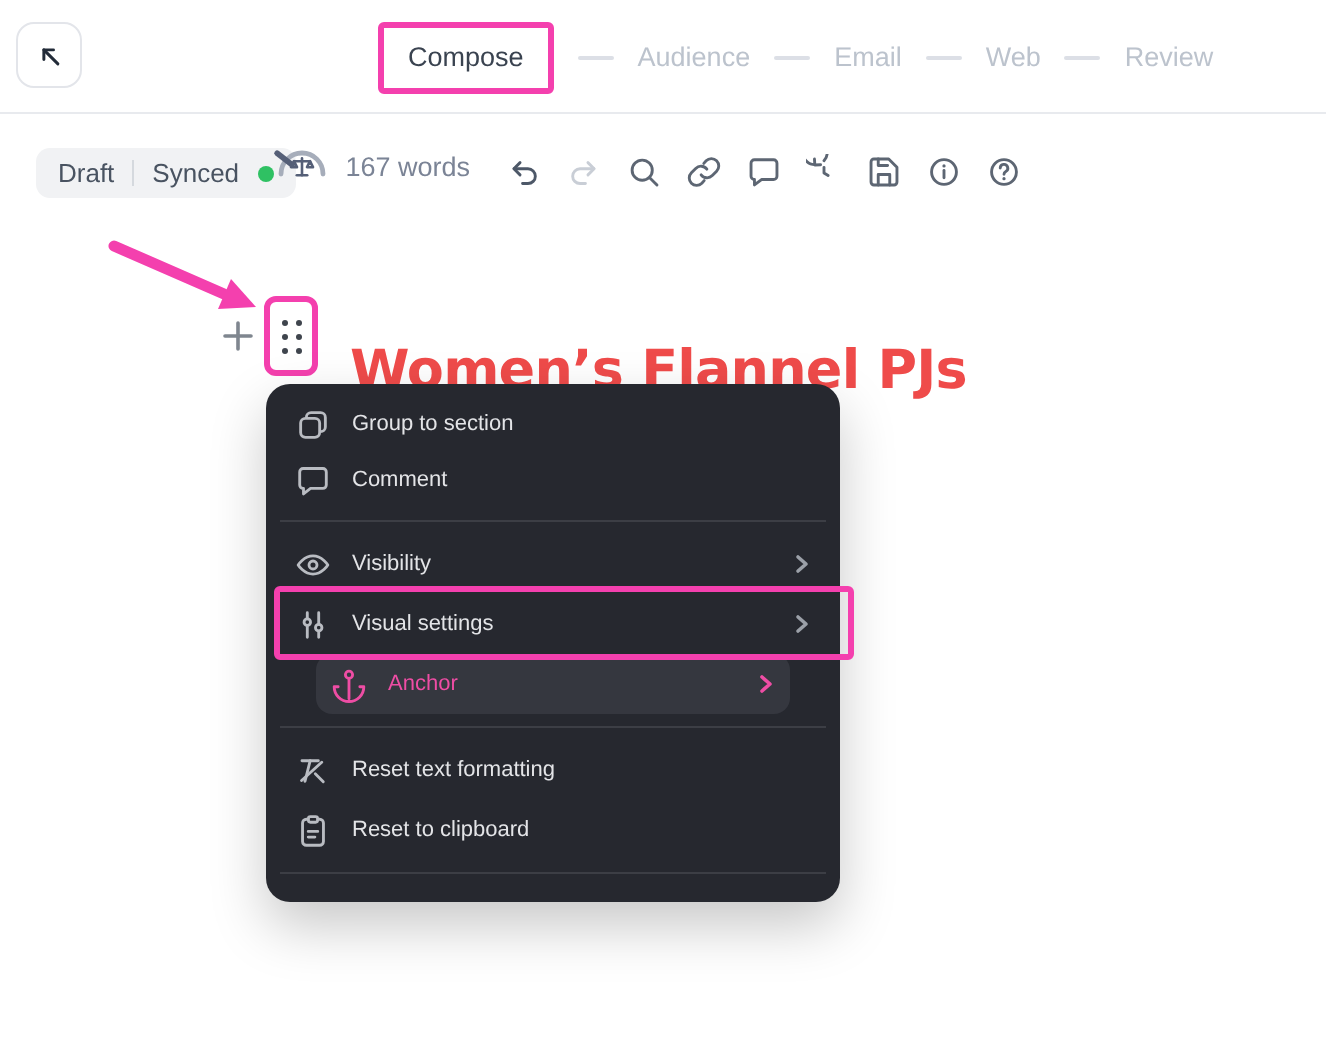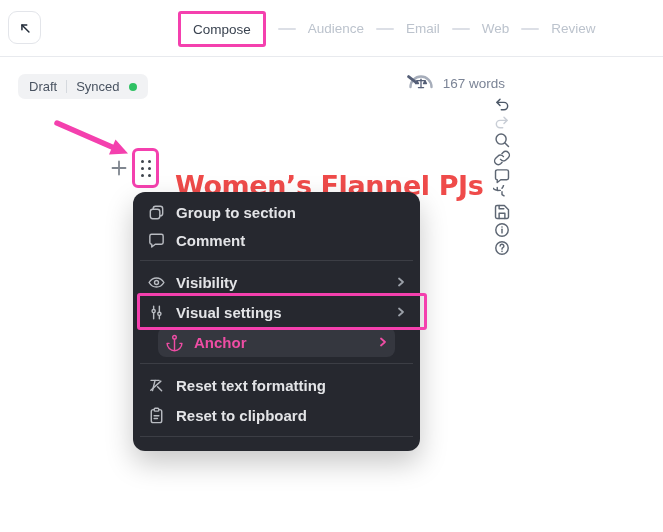--- a/index.html
+++ b/index.html
@@ -11,34 +11,34 @@
   .header { position:absolute; left:0; top:0; width:663px; height:57px;
     background:#fff; border-bottom:1px solid #e8eaee; }
   .back-btn { position:absolute; left:8px; top:11px; width:33px; height:33px;
     background:#fff; border:1px solid #e3e5ea; border-radius:9px;
     display:flex; align-items:center; justify-content:center; cursor:pointer; }
   .back-btn svg { width:14px; height:14px; color:#222b38; }
   .tabs { position:absolute; left:178px; top:0; height:57px;
     display:flex; align-items:center; gap:12px; }
   .tab { font-size:13.5px; font-weight:500; color:#bcc3cd; white-space:nowrap; cursor:pointer; }
   .tab.active { color:#3a4350; }
-  .tab-hl { border:3px solid var(--pink); border-radius:3px; padding:6px 12px; }
+  .tab-hl { border:3px solid var(--pink); border-radius:3px; padding:6px 12px;margin-left:11px; }
   .dash { width:18px; height:2px; background:#dcdfe6; border-radius:1px; }
 
   :root { --pink:#f440ae; --menu-bg:#26282f; }
 
   
   .toolbar { position:absolute; left:0; top:66px; width:525px; height:40px; }
   .status-pill { position:absolute; left:18px; top:8px; height:25px;
     background:#f1f2f4; border-radius:7px; display:flex; align-items:center;
     gap:9px; padding:0 11px; font-size:13px; color:#495361; }
   .pill-sep { width:1px; height:13px; background:#d5d9de; }
   .green-dot { width:8px; height:8px; border-radius:50%; background:#2fc163; }
   .tb-right { position:absolute; right:8px; top:5px; height:32px;
-    display:flex; align-items:flex-end;flex-direction:column; }
+    display:flex; align-items:flex-start; }
   .gauge-wrap { display:flex; align-items:center; gap:8px; margin-right:12px; cursor:pointer; }
   .gauge-wrap svg { width:28px; height:24px; }
   .word-count { font-size:13.5px; color:#7b8496; white-space:nowrap; }
   .tb-btn { width:30px; height:30px; display:flex; align-items:center;
     justify-content:center; cursor:pointer; color:#5d6673; }
   .tb-btn svg { width:18px; height:18px; }
   .tb-btn.undo { color:#4d5868; }
   .tb-btn.disabled { color:#c9ced6; }
 
   
@@ -54,21 +54,21 @@
   .doc-heading { position:absolute; left:175px; top:170px; font-size:27px;
     font-weight:bold; letter-spacing:-0.4px; color:#ef4b4a;
     font-family:"DejaVu Sans","Liberation Sans",sans-serif; white-space:nowrap; cursor:text; }
   .arrow-svg { position:absolute; left:0; top:0; pointer-events:none; }
 
   
   .menu { position:absolute; left:133px; top:192px; width:287px;
     background:var(--menu-bg); border-radius:12px; padding:6px 0 8px;
     box-shadow:0 12px 28px rgba(0,0,0,.22); }
   .mrow { height:28px; display:flex; align-items:center; gap:10px;
-    padding:0 14px; font-size:15px; color:#e3e4e7; cursor:pointer; white-space:nowrap;font-weight:bold; }
+    padding:0 14px; font-size:11px; color:#e3e4e7; cursor:pointer; white-space:nowrap; }
   .mrow.tall { height:30px; }
   .mrow .mi { width:19px; height:19px; flex:0 0 19px; color:#b9bcc2;
     display:flex; align-items:center; justify-content:center; }
   .mrow .mi svg { width:19px; height:19px; }
   .chev { margin-left:auto; color:#9ba0a8; display:flex; align-items:center; }
   .chev svg { width:10px; height:10px; }
   .mdiv { height:1px; background:#3c3e45; margin:6px 7px; }
   .mrow.anchor-active { margin:0 25px; padding:0 7px; border-radius:8px;
     background:#35373f; color:#ee4da4; }
   .mrow.anchor-active .mi, .mrow.anchor-active .chev { color:#ee4da4; }

